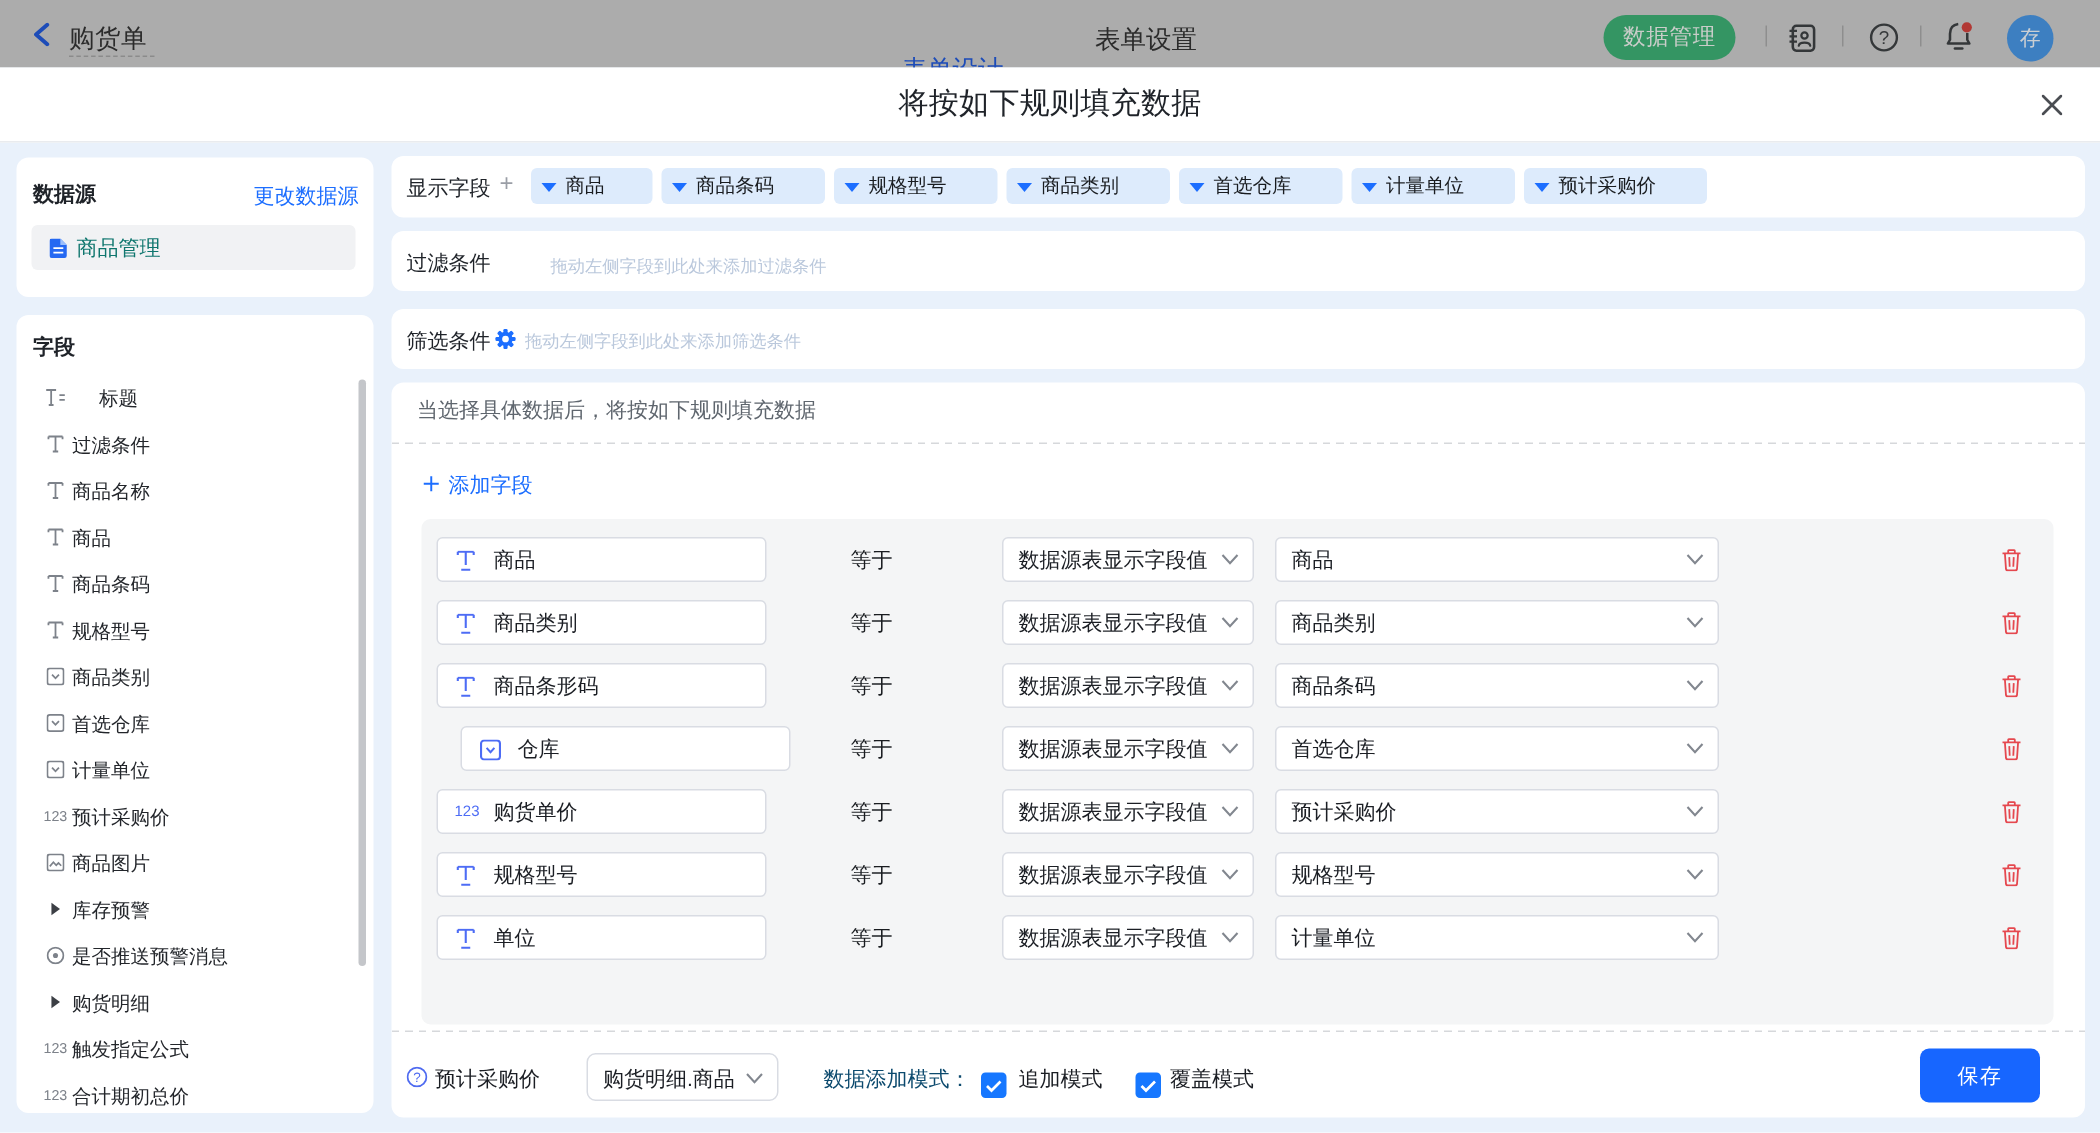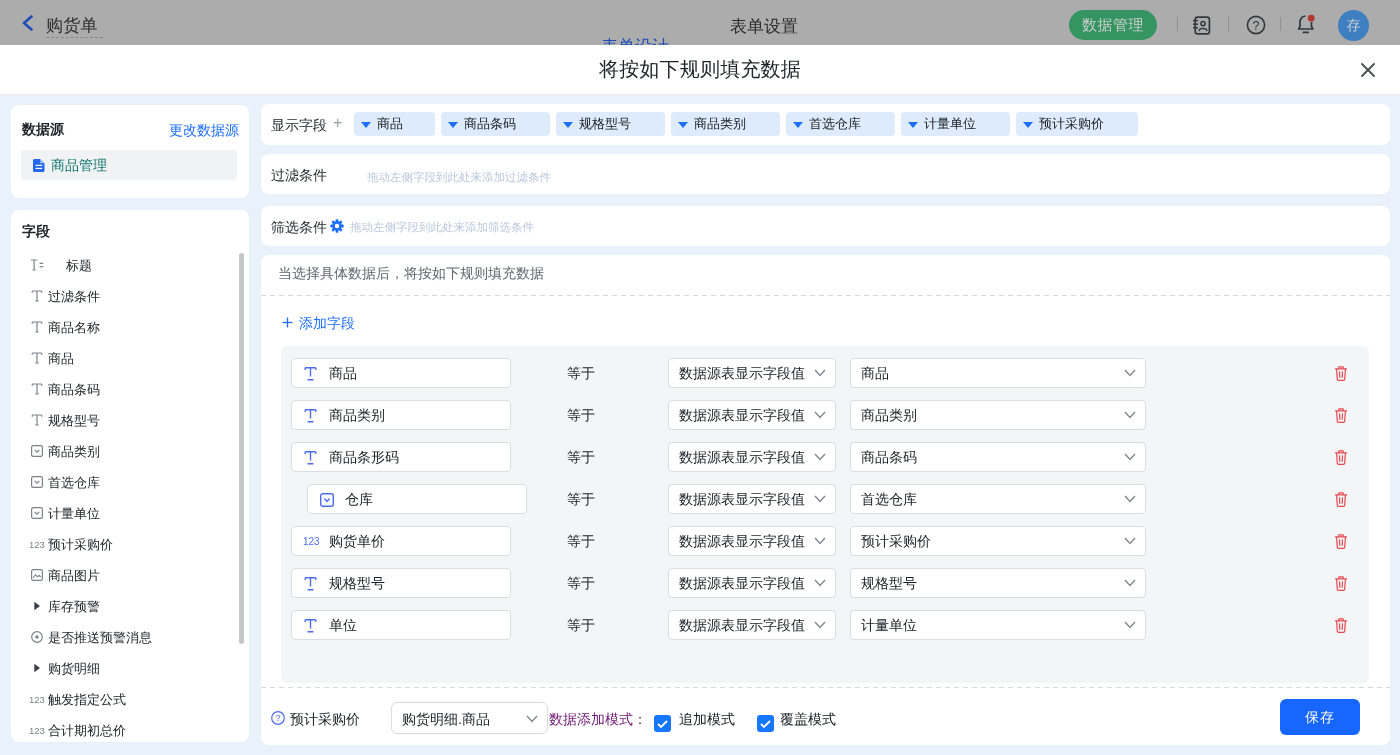--- a/index.html
+++ b/index.html
@@ -399,27 +399,27 @@
     </svg>
 </div>
 
 <div class="abs dashed" style="left:261px; top:687px; width:1129px;"></div>
 
 <svg class="abs" style="left:271px; top:711px;" width="14" height="14" viewBox="0 0 14 14">
   <circle cx="7" cy="7" r="6.3" fill="none" stroke="#4f6bf0" stroke-width="1.2"></circle>
   <text x="7" y="10.2" text-anchor="middle" font-size="9" font-family="Liberation Sans" fill="#4f6bf0">?</text>
 </svg>
 <div class="abs" style="left:290px; top:711px; font-size:14px; color:#1b1e24;">预计采购价</div>
-<div class="abs sel" style="left:391px; top:702px; width:157px; height:32px; border-radius:6px;">
+<div class="abs sel" style="left:391px; top:702px; width:128px; height:32px; border-radius:6px;">
   <span class="tx" style="top:8px;">购货明细.商品</span>
   <svg class="ch" style="top:12px;" width="12" height="8" viewBox="0 0 12 8">
       <polyline points="1,1 6,6.4 11,1" fill="none" stroke="#82878f" stroke-width="1.4"></polyline>
     </svg>
 </div>
-<div class="abs" style="left:549px; top:711px; font-size:14px; color:#701a75;">数据添加模式：</div>
+<div class="abs" style="left:549px; top:711px; font-size:14px; color:#0c4a6e;">数据添加模式：</div>
 <div class="abs" style="left:654px; top:715px; width:17px; height:17px; background:#1677ff; border-radius:3px;">
   <svg style="position:absolute; left:3px; top:4.5px;" width="11" height="9" viewBox="0 0 11 9">
       <polyline points="1,4 4,7 10,1" fill="none" stroke="#fff" stroke-width="1.8"></polyline>
     </svg>
 </div>
 <div class="abs" style="left:679px; top:711px; font-size:14px; color:#1b1e24;">追加模式</div>
 <div class="abs" style="left:757px; top:715px; width:17px; height:17px; background:#1677ff; border-radius:3px;">
   <svg style="position:absolute; left:3px; top:4.5px;" width="11" height="9" viewBox="0 0 11 9">
       <polyline points="1,4 4,7 10,1" fill="none" stroke="#fff" stroke-width="1.8"></polyline>
     </svg>

